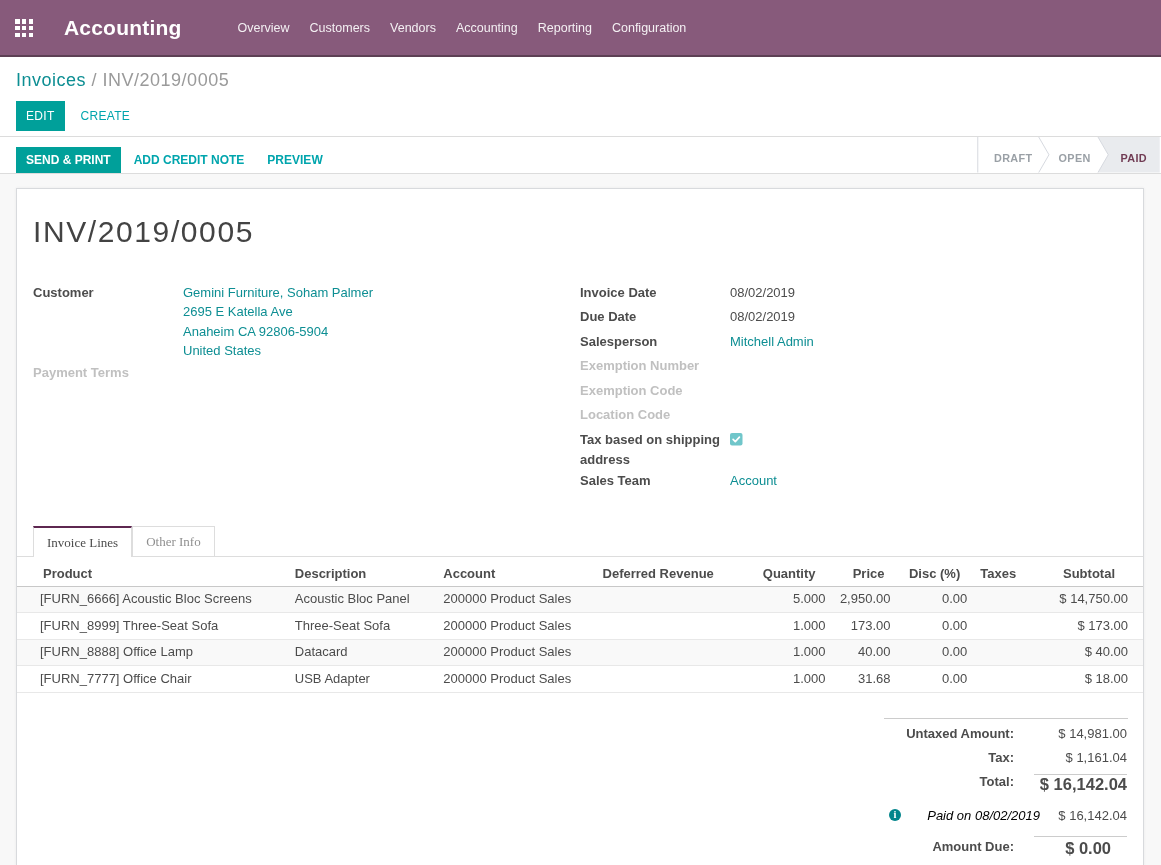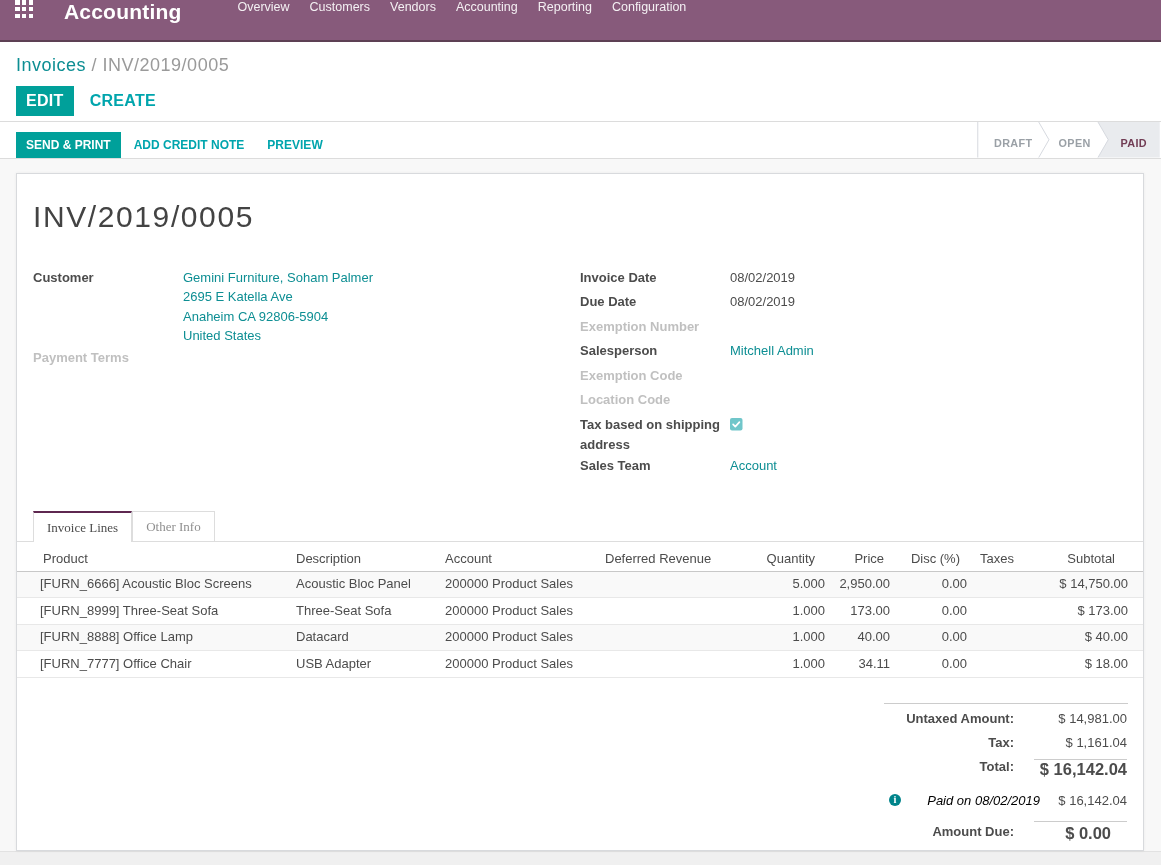--- a/index.html
+++ b/index.html
@@ -1,34 +1,34 @@
 <!DOCTYPE html>
 <html><head>
 <meta charset="utf-8">
 <style>
 * { margin:0; padding:0; box-sizing:border-box; }
 html,body { width:1161px; height:865px; overflow:hidden; background:#f0f0f0;
   font-family:"Liberation Sans", sans-serif; font-size:13px; color:#4c4c4c; }
 
 
-.nav { height:42px; background:#875a7b; border-bottom:2px solid #5d4054;
-  display:flex; align-items:flex-start; color:#fff; }
+.nav { height:57px; background:#875a7b; border-bottom:2px solid #5d4054;
+  display:flex; align-items:center; color:#fff; }
 .nav .grid { width:18px; height:17px; margin-left:15px; display:grid;
   grid-template-columns:4.5px 4.5px 4.5px; grid-template-rows:4.6px 4.6px 4.6px; gap:2.2px 2.25px; }
 .nav .grid i { background:#fff; display:block; }
 .nav .brand { font-size:21px; font-weight:bold; margin-left:31px; letter-spacing:0.2px; }
 .nav .menu { display:flex; margin-left:46px; font-size:12.5px; color:#f4f0f3; }
 .nav .menu span { padding:0 10px; }
 
 
 .cp { background:#fff; padding:13px 16px 5px 16px; }
 .bc { font-size:18px; color:#919191; margin-bottom:10px; letter-spacing:0.5px; }
 .bc a { color:#0d8e93; }
 .btnrow { display:flex; align-items:center; }
-.btn { display:inline-block; font-size:16px; font-weight:bold; letter-spacing:0.3px;
+.btn { display:inline-block; font-size:12px; font-weight:normal; letter-spacing:0.3px;
   padding:7px 9px; line-height:14px; border:1px solid transparent; }
 .btn-primary { background:#00a09a; color:#fff; }
 .btn-flat { color:#00a5ad; margin-left:3px; padding:7px 12px; }
 
 
 .statusbar { height:37.5px; border-top:1px solid #dcdcdc; border-bottom:1px solid #dcdcdc;
   background:#fff; display:flex; align-items:flex-end; justify-content:space-between;
   padding-left:16px; position:relative; }
 .statusbar .left { display:flex; align-items:center; margin-top:5px; }
 .sb-btn { font-size:12px; font-weight:bold; padding:6px 10px; line-height:14px; }
@@ -53,21 +53,21 @@
 
 
 .tabs { margin:32px -16px 0 -16px; padding-left:16px; border-bottom:1px solid #ddd;
   display:flex; }
 .tab { padding:7px 13px 6px 13px; border:1px solid #ddd; border-bottom:none; margin-bottom:-1px;font-family:Liberation Serif, serif; }
 .tab.active { border-top:2px solid #5e2750; background:#fff; }
 .tab.inactive { color:#8f8f8f; }
 
 
 table.lines { border-collapse:collapse; width:1126px; margin:0 -16px; border-bottom:1px solid #e8e8e8; }
-table.lines th { font-weight:normal; text-align:left; padding:9px 4px 5px 4px;
+table.lines th { font-weight:bold; text-align:left; padding:9px 4px 5px 4px;
   border-bottom:1px solid #c8c8c8; line-height:15px; }
 table.lines td { padding:4.5px 4px 5px 4px; border-top:1px solid #e8e8e8; line-height:16px; }
 table.lines tr.odd td { background:#f9f9f9; }
 table.lines .r { text-align:right; }
 table.lines th.col-product { padding-left:26px; }
 table.lines td.col-product { padding-left:23px; }
 table.lines th.r-qty { padding-right:14px; }
 table.lines th.r-price { padding-right:10px; }
 table.lines th.r-disc { padding-right:16px; }
 table.lines td.r-disc { padding-right:9px;margin-top:32px; }
@@ -151,25 +151,25 @@
     <div class="col">
       <div class="frow">
             <div class="flabel">Invoice Date</div>
             <div class="fval">08/02/2019</div>
           </div>
       <div class="frow">
             <div class="flabel">Due Date</div>
             <div class="fval">08/02/2019</div>
           </div>
       <div class="frow">
-            <div class="flabel muted">Exemption Number</div>
-          </div>
-      <div class="frow">
             <div class="flabel">Salesperson</div>
             <div class="fval link">Mitchell Admin</div>
+          </div>
+      <div class="frow">
+            <div class="flabel muted">Exemption Number</div>
           </div>
       <div class="frow">
             <div class="flabel muted">Exemption Code</div>
           </div>
       <div class="frow">
             <div class="flabel muted">Location Code</div>
           </div>
       <div class="frow">
             <div class="flabel">Tax based on shipping address</div>
         <div class="fval" style="padding-top:3.5px;"><svg width="12.5" height="12.5" viewBox="0 0 12.5 12.5">
@@ -245,21 +245,21 @@
       <td class="r r-disc">0.00</td>
             <td></td>
             <td class="r col-sub">$ 40.00</td>
     </tr>
     <tr>
       <td class="col-product">[FURN_7777] Office Chair</td>
             <td>USB Adapter</td>
       <td>200000 Product Sales</td>
             <td></td>
             <td class="r">1.000</td>
-            <td class="r">34.11</td>
+            <td class="r">31.68</td>
       <td class="r r-disc">0.00</td>
             <td></td>
             <td class="r col-sub">$ 18.00</td>
     </tr>
   </tbody>
       </table>
 
   <div class="totals">
     <div class="hr" style="top:0; left:851px; width:244px;"></div>
     <div class="t lab" style="top:8px; right:113px;">Untaxed Amount:</div>

